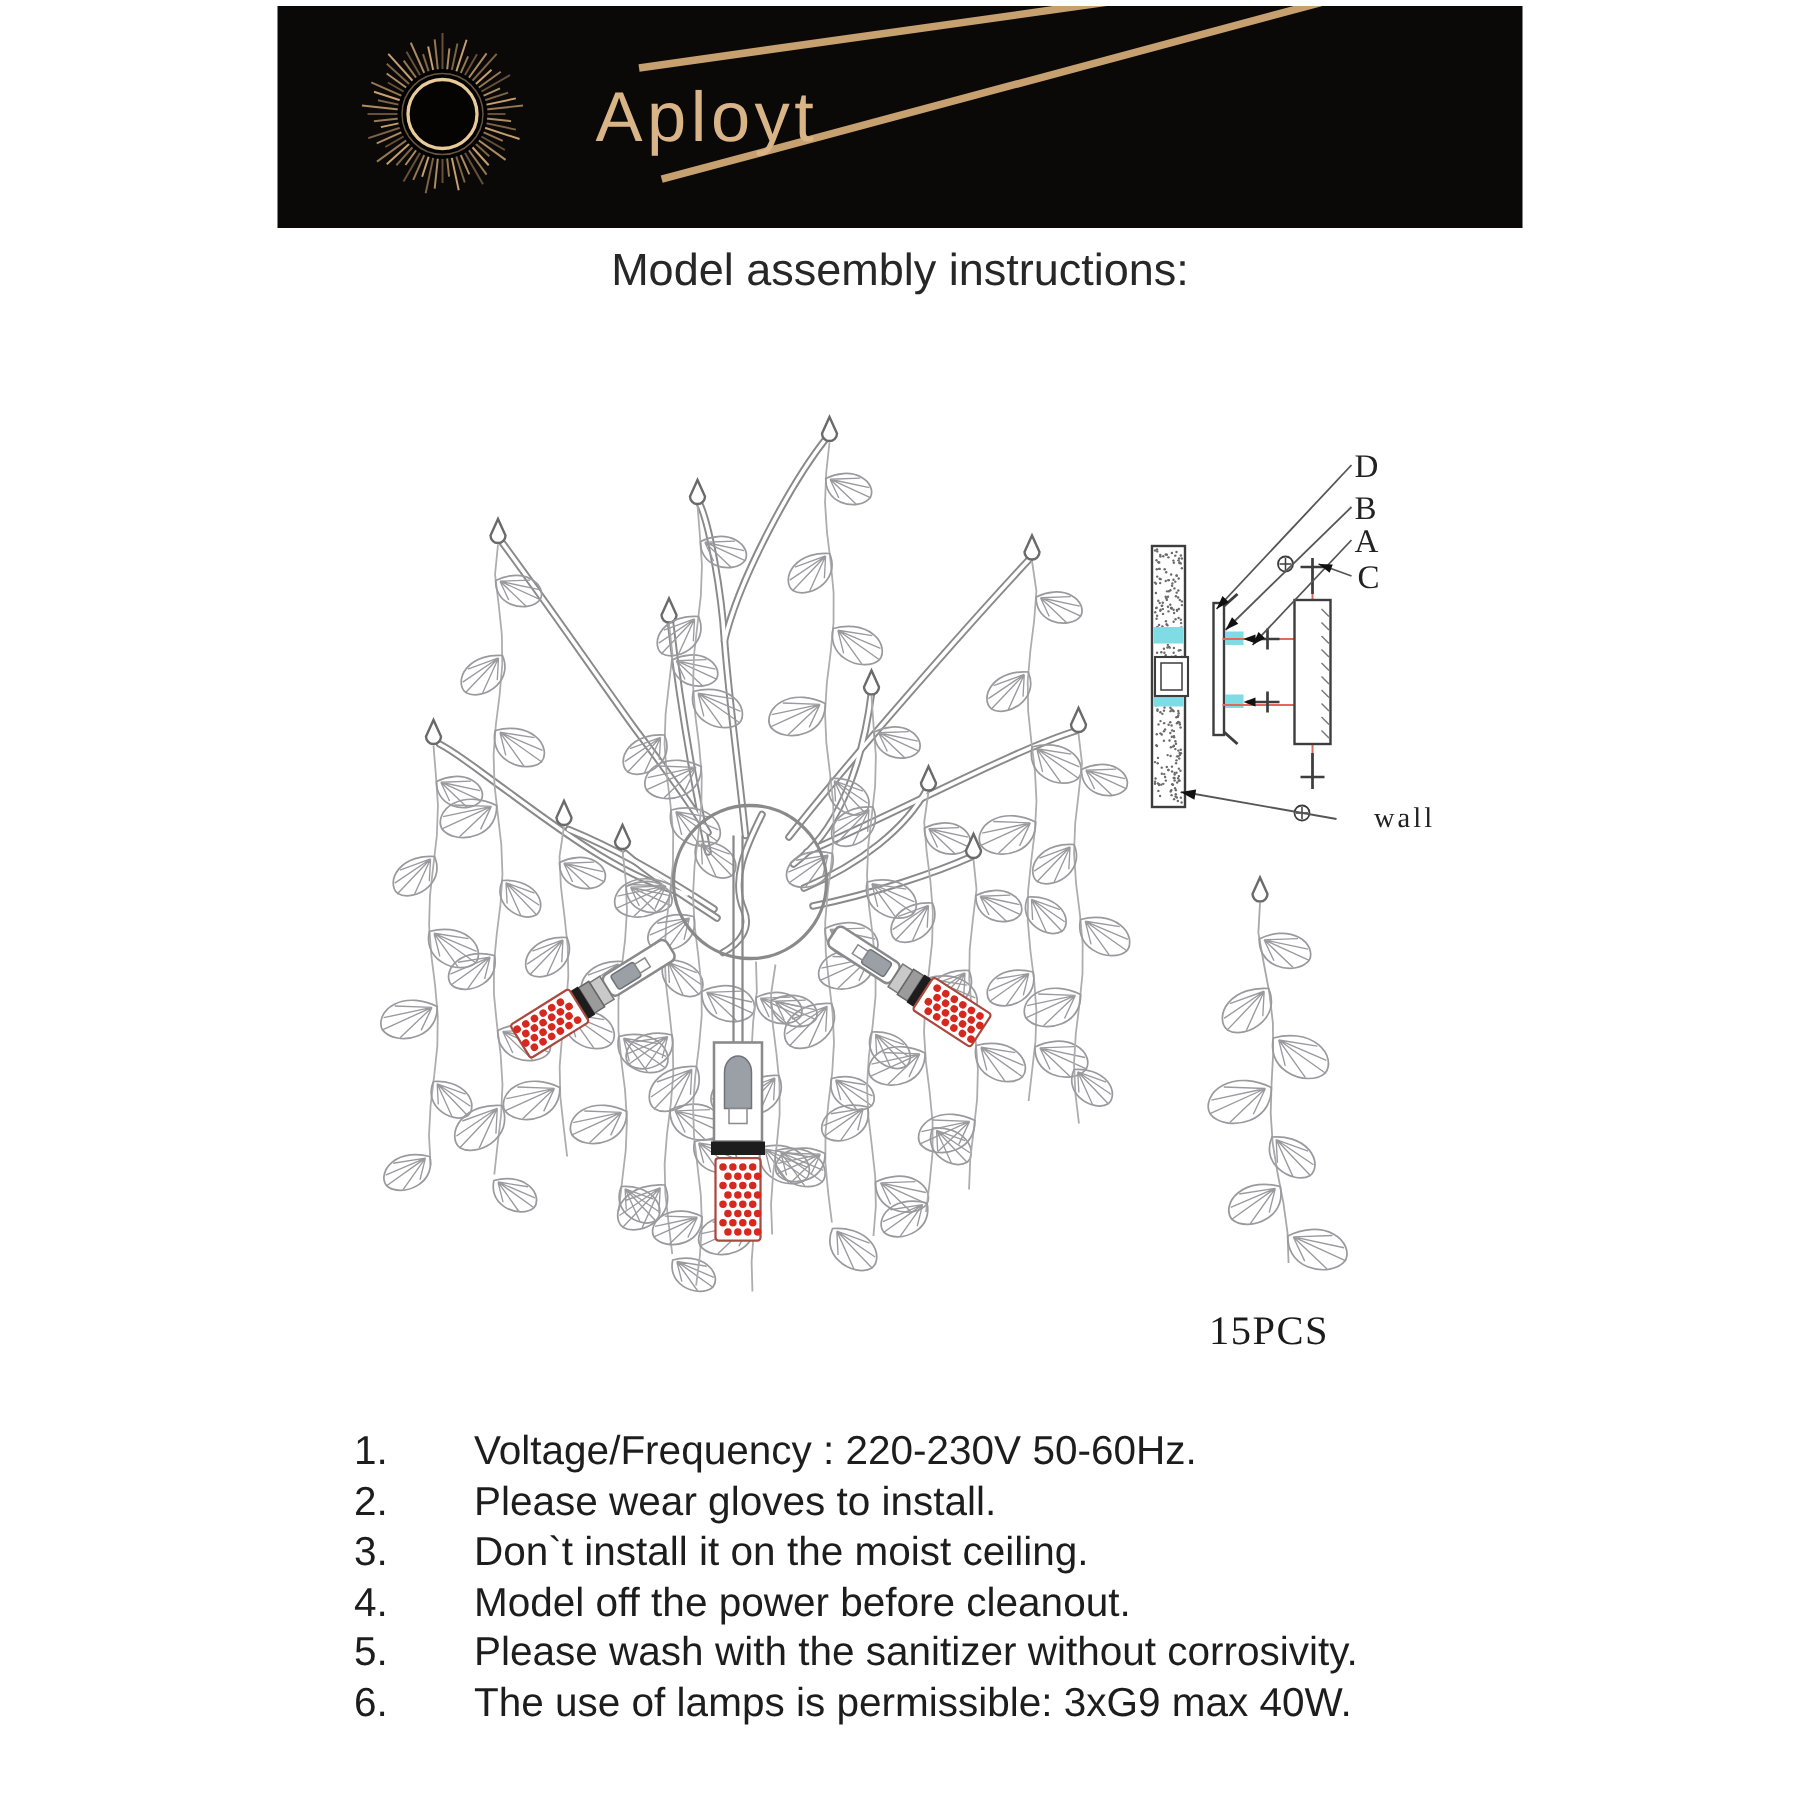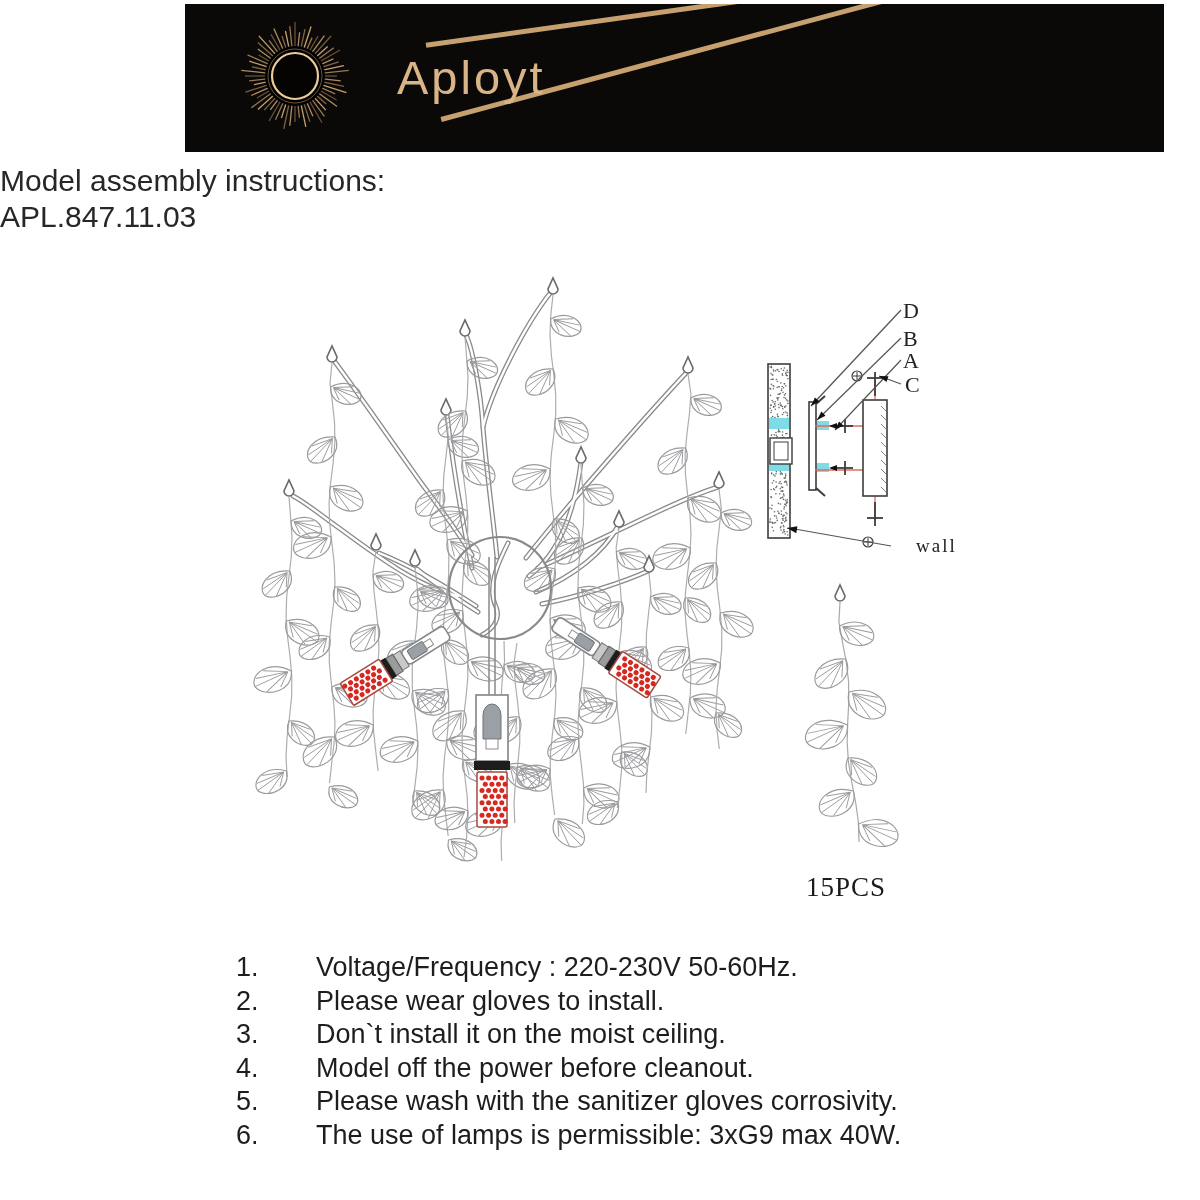--- a/index.html
+++ b/index.html
@@ -1,31 +1,31 @@
 <!DOCTYPE html>
 <html><head>
 <meta charset="utf-8">
 <style>
   html,body{margin:0;padding:0;}
   body{
     width:1200px;height:1200px;position:relative;background:#ffffff;
     font-family:"Liberation Sans",sans-serif;overflow:hidden;
   }
   .banner{
-    position:absolute;left:185px;top:4px;width:979px;height:148px;
+    position:absolute;left:185px;top:4px;width:830px;height:148px;
     background:#0b0908;overflow:hidden;
   }
   .banner svg{position:absolute;left:0;top:0;}
   .brand{
     position:absolute;left:212px;top:0;height:148px;line-height:148px;
     font-size:47px;letter-spacing:3px;color:#d8b486;font-weight:400;
     font-family:"Liberation Sans",sans-serif;
   }
   .title-block{
-    position:absolute;left:0;top:163px;width:1200px;
+    position:absolute;left:0;top:163px;width:1200px;text-align:center;
     color:#272727;font-size:30px;line-height:36px;font-weight:400;
   }
   .fig{position:absolute;}
   .mount-label{
     position:absolute;font-family:"Liberation Serif",serif;color:#222;
     font-size:22px;line-height:22px;
   }
   .wall-label{
     position:absolute;font-family:"Liberation Serif",serif;color:#222;
     font-size:19px;letter-spacing:2px;line-height:19px;
@@ -122,21 +122,20 @@
       <line x1="855" y1="-45" x2="409.0093237900363" y2="-475.6881896845784" stroke="#d2a975" stroke-width="5" stroke-opacity="0.95"></line>
       <line x1="855" y1="-45" x2="481.8746856457301" y2="-540.1540162293215" stroke="#d2a975" stroke-width="5" stroke-opacity="0.95"></line>
       <line x1="855" y1="-45" x2="573.5258901614809" y2="-597.424044996788" stroke="#d2a975" stroke-width="5" stroke-opacity="0.95"></line>
       <line x1="855" y1="-45" x2="673.729543071903" y2="-637.9089486970819" stroke="#d2a975" stroke-width="5" stroke-opacity="0.95"></line>
     </svg>
   <div class="brand">Aployt</div>
 </div>
 
 <div class="title-block">
   <div>Model assembly instructions:</div>
-  <div>APL.847.11.03</div>
 </div>
 
 <svg id="chandelier" class="fig" style="left:225px;top:255px;" width="560" height="640" viewBox="0 0 560 640">
     <path d="M272,302 C268,262 261,212 258,172 C256,140 248,94 241,80" fill="none" stroke="#8a8a8a" stroke-width="5" stroke-linecap="round"></path>
     <path d="M258,172 C268,130 303,66 326,37" fill="none" stroke="#8a8a8a" stroke-width="5" stroke-linecap="round"></path>
     <path d="M247,300 C230,272 214,252 197,229 C174,197 136,142 110,107" fill="none" stroke="#8a8a8a" stroke-width="5" stroke-linecap="round"></path>
     <path d="M233,341 C192,331 152,301 114,273 C97,261 80,247 68,241" fill="none" stroke="#8a8a8a" stroke-width="5" stroke-linecap="round"></path>
     <path d="M247,313 C239,274 229,222 222,160" fill="none" stroke="#8a8a8a" stroke-width="5" stroke-linecap="round"></path>
     <path d="M251,351 C222,332 186,311 154,298" fill="none" stroke="#8a8a8a" stroke-width="5" stroke-linecap="round"></path>
     <path d="M253,357 C230,342 207,327 192,314" fill="none" stroke="#8a8a8a" stroke-width="5" stroke-linecap="round"></path>
@@ -1065,20 +1064,20 @@
       <div class="instr-text">Don`t install it on the moist ceiling.</div>
     </div>
 
     <div class="instr-row">
       <div class="instr-num">4.</div>
       <div class="instr-text">Model off the power before cleanout.</div>
     </div>
 
     <div class="instr-row">
       <div class="instr-num">5.</div>
-      <div class="instr-text">Please wash with the sanitizer gloves corrosivity.</div>
+      <div class="instr-text">Please wash with the sanitizer without corrosivity.</div>
     </div>
 
     <div class="instr-row">
       <div class="instr-num">6.</div>
       <div class="instr-text">The use of lamps is permissible: 3xG9 max 40W.</div>
     </div>
   </div>
 
 </body></html>

